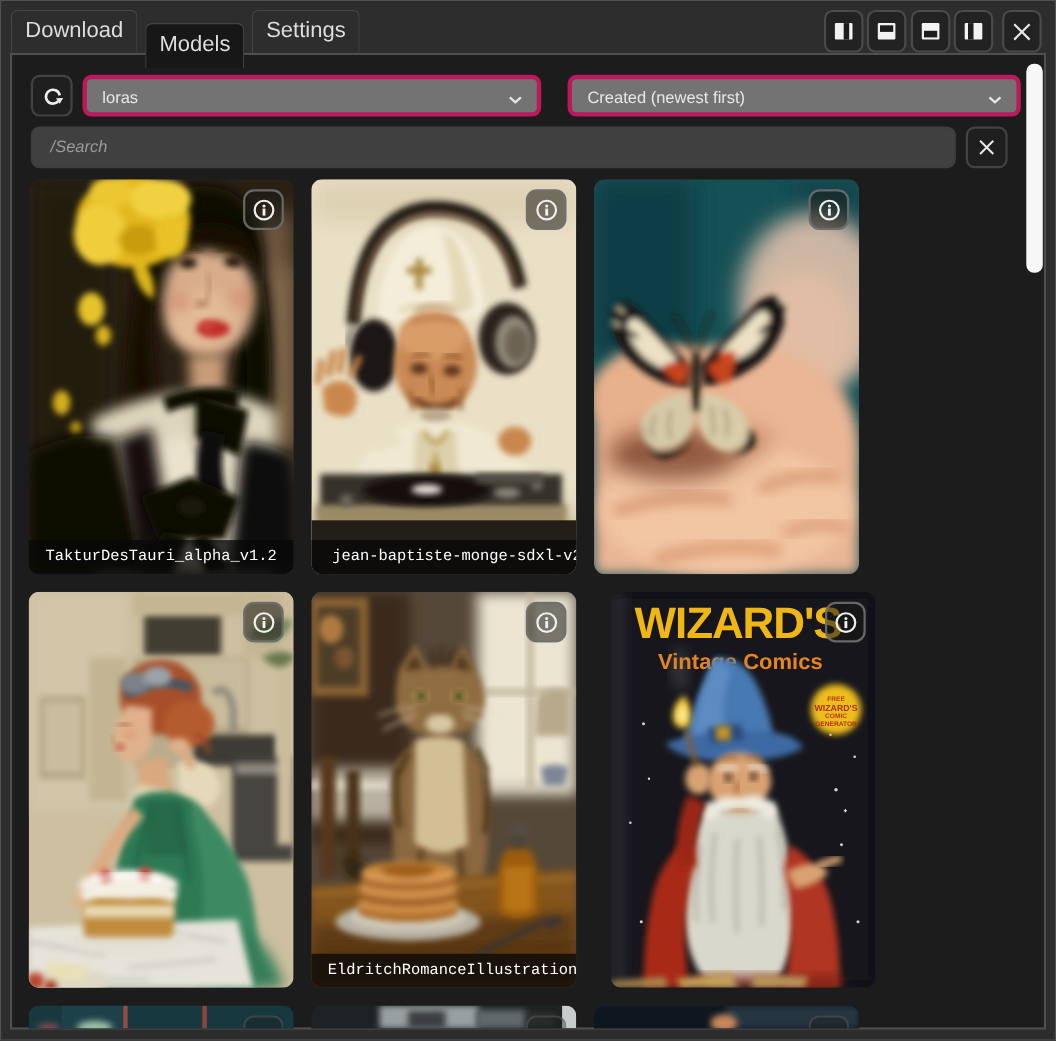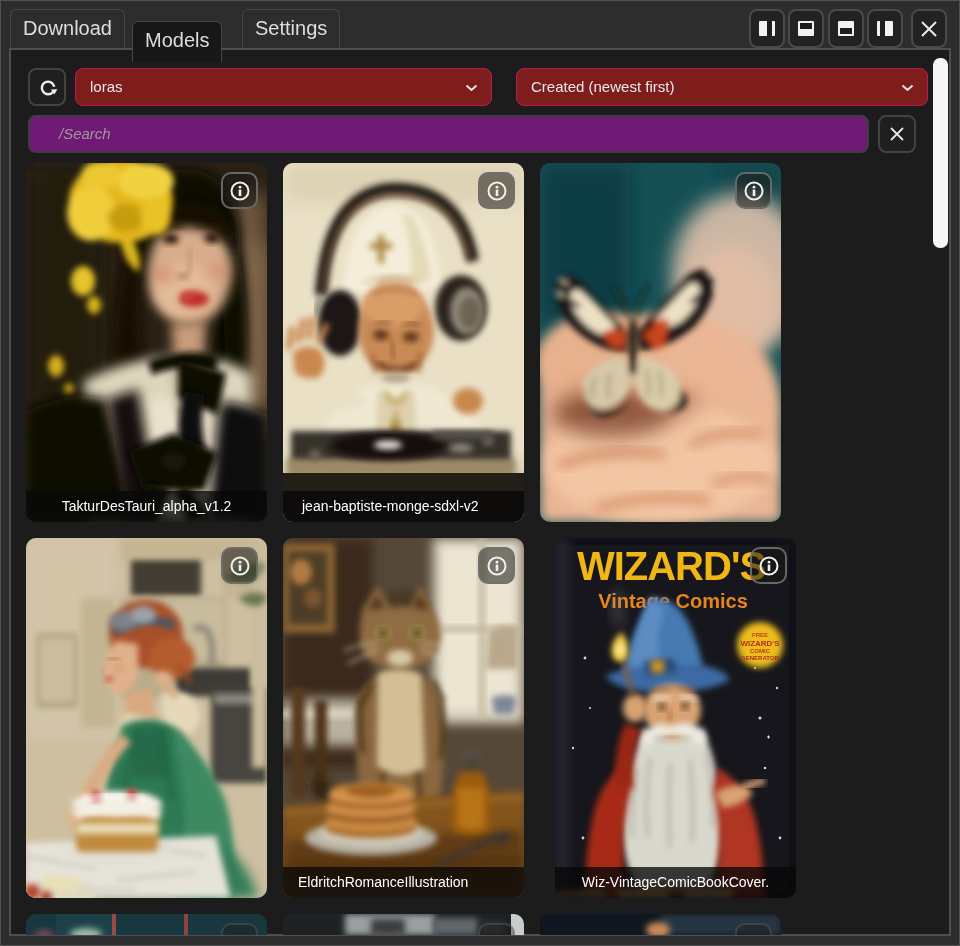--- a/index.html
+++ b/index.html
@@ -34,56 +34,56 @@
   position:absolute; left:9px; top:48px; width:942px; height:888px;
   background:#1c1c1c; border:2px solid #4f4f4f;
 }
 
 .sqbtn {
   position:absolute; width:38px; height:38px;
   border:2px solid #434343; border-radius:8px; background:#1f1f1f;
 }
 .sel {
   position:absolute; height:38px;
-  border:1px solid #be185d; border-radius:8px; background:#7f1d1d;
+  border:4px solid #be185d; border-radius:8px; background:#737373;
   color:#e8e8e8; font-size:15px; line-height:36px; padding-left:14px;
 }
 .sel svg { position:absolute; right:13px; top:15px; }
 .search {
   position:absolute; left:28px; top:115px; width:841px; height:38px;
-  border:2px solid #3e3e3e; border-radius:8px; background:#701a75;
-  color:#9b9b9b; font-size:15px; font-style:italic; line-height:34px; padding-left:29px;
+  border:2px solid #3e3e3e; border-radius:8px; background:#404040;
+  color:#9b9b9b; font-size:15px; font-style:italic; line-height:34px; padding-left:16px;
 }
 
 .card {
   position:absolute; width:241px; height:359px;
   border-radius:10px; overflow:hidden; background:#222;
 }
 .card svg.img { position:absolute; left:0; top:0; }
 .cname {
   position:absolute; left:0; bottom:0; width:100%; height:31px;
   background:rgba(8,8,8,0.78);
-  font-family:Liberation Sans, sans-serif; font-size:14px; color:#ffffff;
+  font-family:Liberation Mono, monospace; font-size:14px; color:#ffffff;
   line-height:31px; text-align:center; white-space:nowrap; overflow:hidden;
 }
 .info {
   position:absolute; top:9px; right:9px; width:37px; height:37px;
   border:2px solid rgba(112,112,112,0.9); border-radius:10px;
   background:rgba(26,25,22,0.55);
 }
 .info svg { position:absolute; left:5.5px; top:5.5px; }
 
 .sthumb { position:absolute; left:933px; top:58px; width:15px; height:190px; background:#f7f7f7; border-radius:7px; }
 </style>
 </head>
 <body>
 
 <div class="tab" style="left:10px;">Download</div>
 <div class="tab active" style="left:132px;margin-top:12px;">Models</div>
-<div class="tab" style="left:242px;">Settings</div>
+<div class="tab" style="left:229px;">Settings</div>
 
 <div class="tbtn" style="left:749px;">
     <span class="lic">
       <i style="left:8px; top:0; width:5px; height:15px;"></i>
     </span>
   </div>
 <div class="tbtn" style="left:788px;">
     <span class="lic">
       <i style="left:2px; top:2px; width:12px; height:6px;"></i>
     </span>
@@ -569,21 +569,20 @@
     <path d="M66 103 Q71 111 68 118 Q63 120 61 114 Q61 107 66 103 Z" fill="#fceb9a" filter="url(#b3)"></path>
     <path d="M63 88 Q55 72 61 56 Q66 50 66 62 Q64 76 69 86" stroke="#8a8a88" stroke-width="4" fill="none" opacity="0.45" filter="url(#b6)"></path>
 
     <path d="M160 255 Q175 245 192 248 L198 256 Q185 268 168 270 Z" fill="#d8a272" filter="url(#b3)"></path>
     <path d="M192 248 L207 243" stroke="#d8a272" stroke-width="7" stroke-linecap="round" filter="url(#b3)"></path>
 
     <path d="M60 352 L110 346 L116 360 L64 360 Z" fill="#c2a05c" filter="url(#b3)"></path>
     <path d="M130 348 L180 350 L176 360 L128 360 Z" fill="#b8945a" filter="url(#b3)"></path>
     <path d="M0 354 L50 350 L52 360 L0 360 Z" fill="#a8854e" filter="url(#b3)"></path>
   </svg>
-  <div class="cname">Wiz-VintageComicBookCover.</div>
   <div class="info">
       <svg width="22" height="22" viewBox="0 0 22 22">
         <circle cx="11" cy="11" r="8.5" stroke="#f0f0f0" stroke-width="2" fill="none"></circle>
         <circle cx="11" cy="7.2" r="1.4" fill="#f0f0f0"></circle>
         <rect x="9.7" y="9.6" width="2.6" height="6.4" fill="#f0f0f0"></rect>
       </svg>
     </div>
 </div>
 
 <div class="card" style="left:26px; top:914px; height:21px; border-radius:10px 10px 0 0;">

